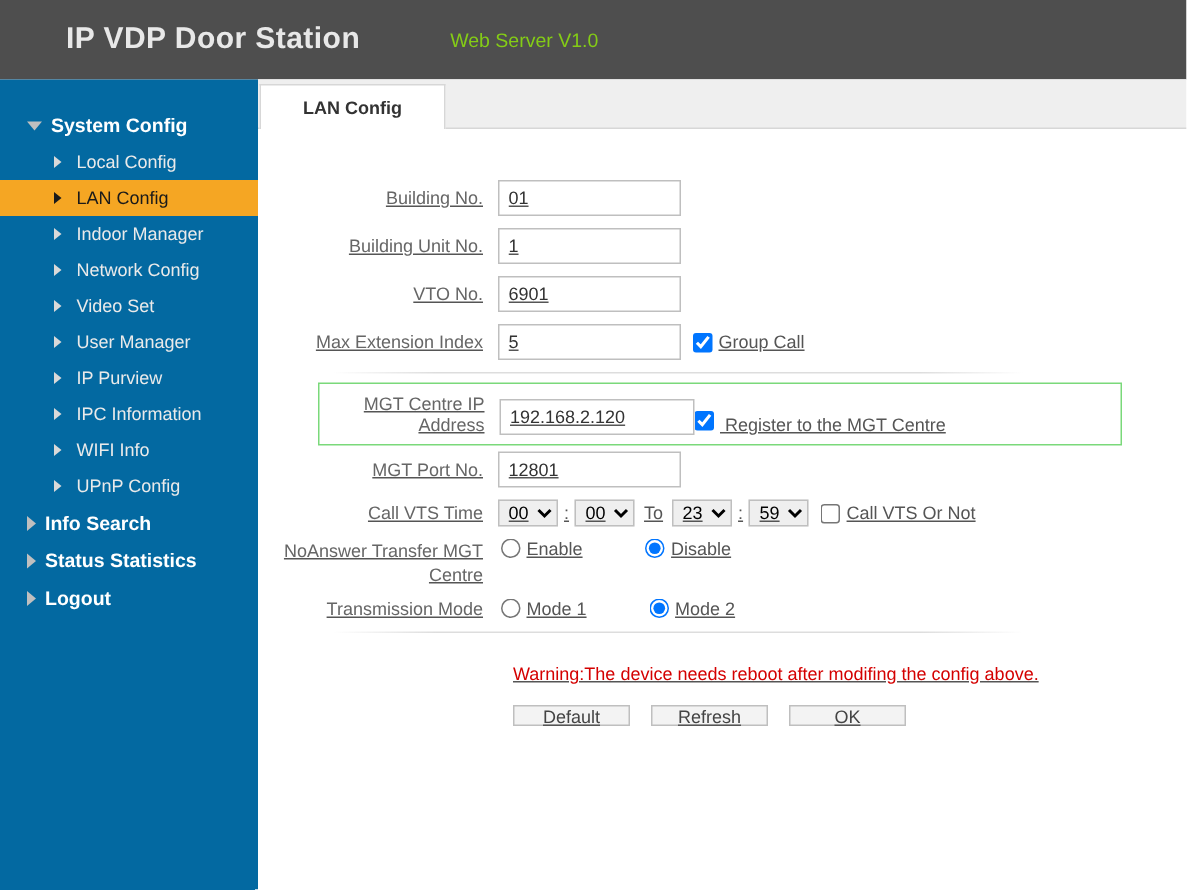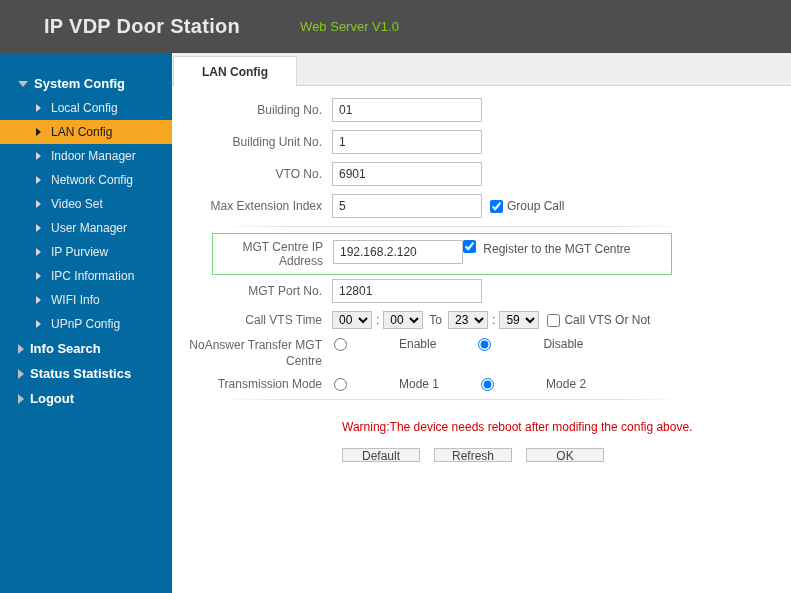--- a/index.html
+++ b/index.html
@@ -102,75 +102,76 @@
     top: 1px;
   }
 
   .main {
     flex: 1;
     background: #fff;
     display: flex;
     flex-direction: column;
   }
   .form-area {
-    padding: 12px 10px 10px 10px;
+    padding: 34px 10px 10px 10px;
     color: #555;
+    text-decoration: underline;
   }
   .row { display: flex; align-items: center; margin-bottom: 8px; }
   .lbl {
     width: 150px;
     text-align: right;
     padding-right: 10px;
     color: #666;
     font-size: 12px;
   }
   .input-text {
-    width: 150px;
+    width: 122px;
     height: 24px;
     border: 1px solid #bfbfbf;
     padding: 0 6px;
     font-family: inherit;
     font-size: 12px;
     color: #333;
   }
   .row .extra {
     margin-left: 8px;
     display: flex;
     align-items: center;
     color: #555;
   }
   .cb { margin-right: 4px; width:13px; height:13px;}
   .highlight-row {
     border: 1px solid #7ad97a;
     padding: 6px 0 6px 0;
     margin: 4px 0 4px 0;
-    width: 460px;
+    width: 536px;
     position: relative;
     left: 30px;
     display: flex;
-    align-items: flex-start;
+    align-items: flex-end;
   }
   .highlight-row::before, .highlight-row::after { content:''; display:none;}
   .highlight-row .lbl { width: 120px; padding-right:10px;}
   .highlight-row .input-text { width:130px; }
   .divider {
     width: 460px;
     height: 1px;
     margin: 6px 0 6px 40px;
     background: linear-gradient(to right, transparent, #ddd 15%, #ddd 85%, transparent);
   }
   .sel {
     height: 18px;
     border: 1px solid #bfbfbf;
     font-size:12px;
     padding:0 2px;
   }
   .radio { margin: 0 4px 0 2px; }
   .rgroup { display:flex; align-items:center; gap:40px; }
-  .rgroup label { display:flex; align-items:flex-end; color:#555;gap:48px;}
+  .rgroup label { display:flex; align-items:flex-start; color:#555;}
   .warning { color:#d40000; font-size:12px; margin-left:160px; margin-top:16px; line-height:22px;}
   .buttons { margin-left:160px; margin-top:10px; display:flex; gap:14px;}
   .btn {
     border:1px solid #bfbfbf;
     background:#f3f3f3;
     width:78px; height:14px;
     font-size:12px;
     color:#444;
     cursor:pointer;
   }

